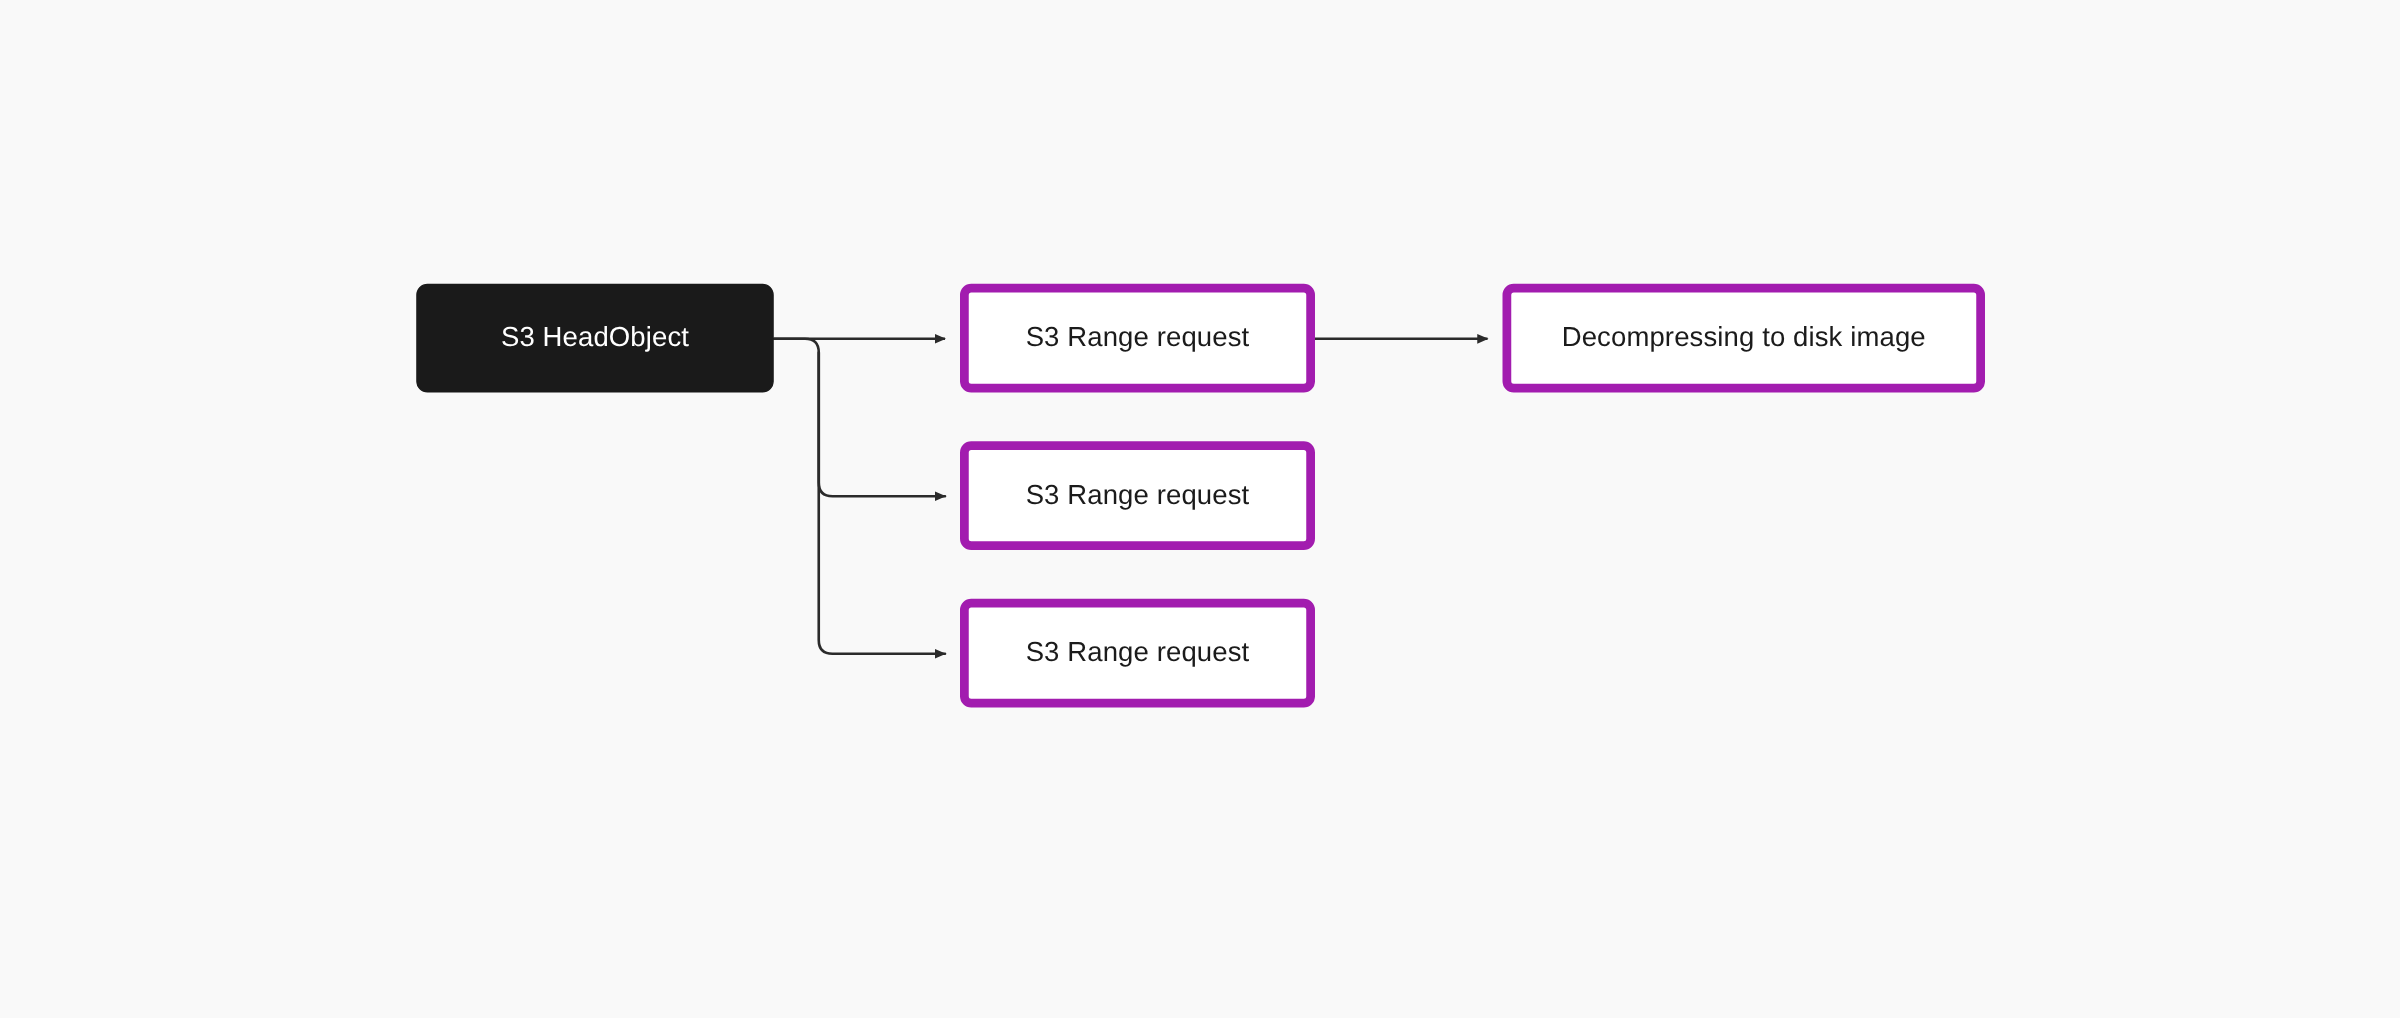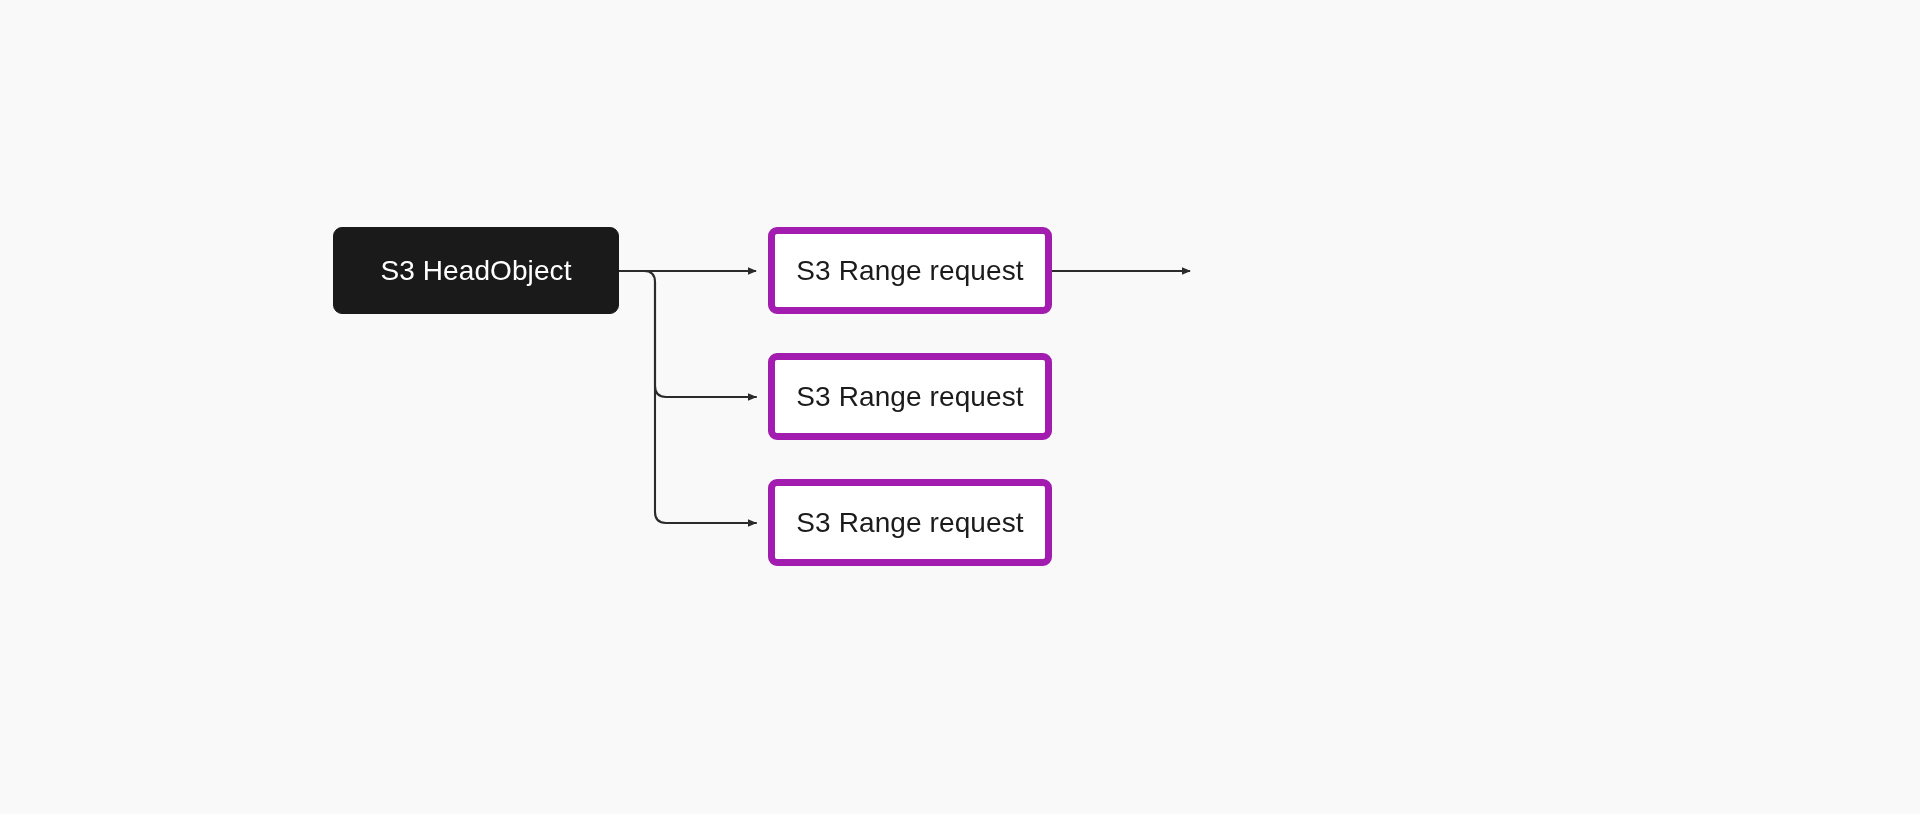--- a/index.html
+++ b/index.html
@@ -28,21 +28,21 @@
     height: 814px;
     pointer-events: none;
   }
   .node {
     position: absolute;
     box-sizing: border-box;
     display: flex;
     align-items: center;
     justify-content: center;
     border-radius: 9px;
-    font-size: 28px;
+    font-size: 22px;
     line-height: 1.2;
     letter-spacing: 0.1px;
     white-space: nowrap;
     text-align: right;
     -webkit-font-smoothing: antialiased;
   }
   .node-dark {
     background: #1a1a1a;
     color: #ffffff;
     border: 1px solid #1a1a1a;
@@ -86,14 +86,17 @@
   </div>
 
   <div class="node node-light" style="left:768px; top:353px; width:284px; height:87px;">
     <span class="node-label">S3 Range request</span>
   </div>
 
   <div class="node node-light" style="left:768px; top:479px; width:284px; height:87px;">
     <span class="node-label">S3 Range request</span>
   </div>
 
+  <div class="node node-light" style="left:1202px; top:227px; width:386px; height:87px;">
+    <span class="node-label">Decompressing to disk image</span>
+  </div>
 
 </div>
 
 </body></html>

